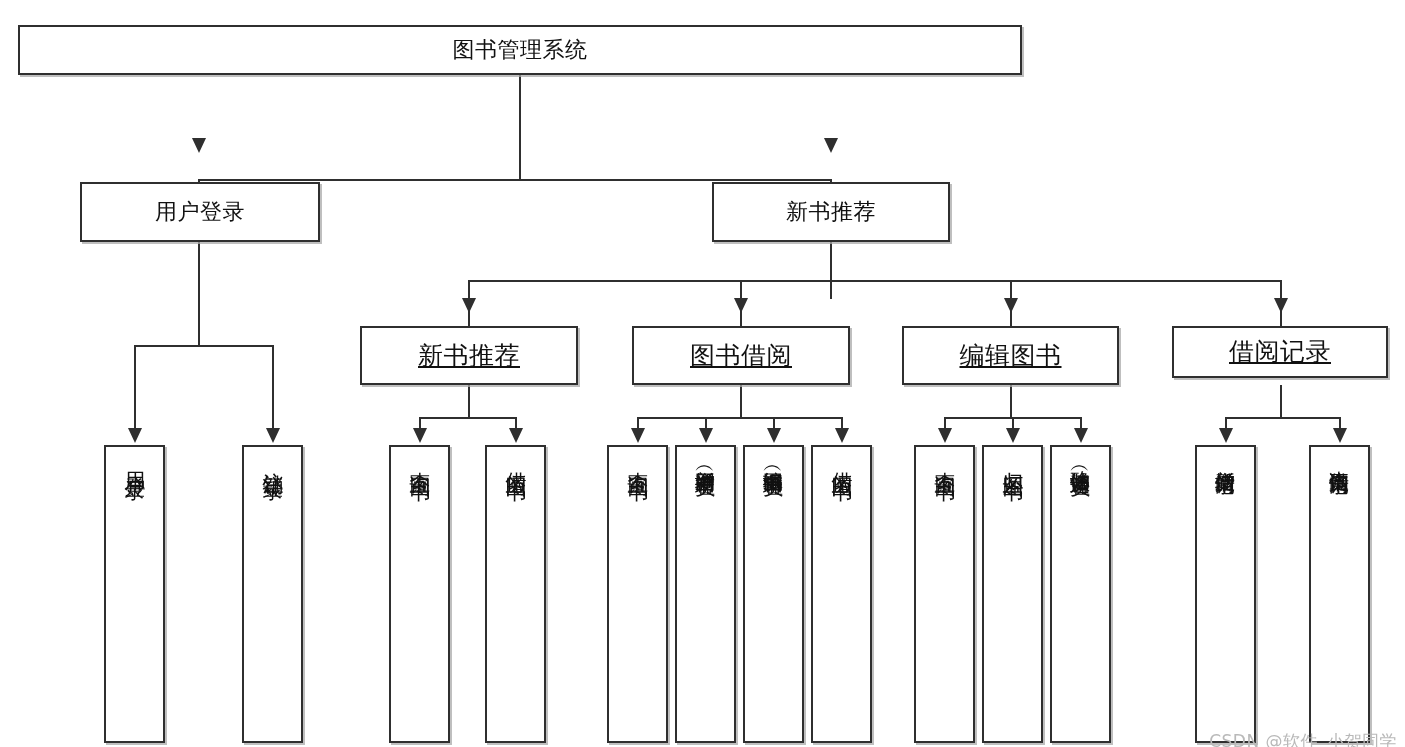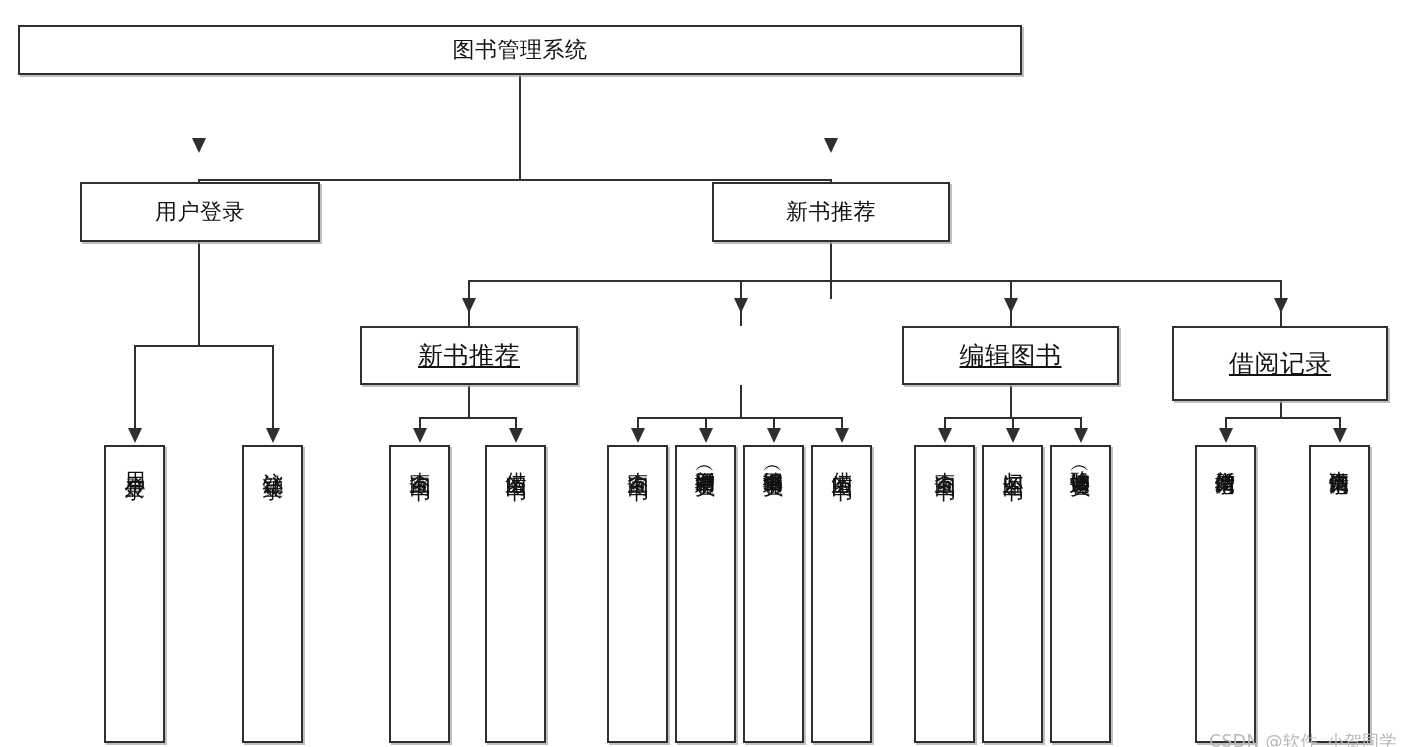--- a/index.html
+++ b/index.html
@@ -161,26 +161,29 @@
   </div>
 
   <div class="node mid" style="left:712px;top:172px;width:238px;height:60px;">
     <span class="lbl">新书推荐</span>
   </div>
 
   <div class="node sub" style="left:360px;top:316px;width:218px;height:59px;">
     <span class="lbl">新书推荐</span>
   </div>
 
+  <div class="node sub" style="left:632px;top:316px;width:218px;height:59px;">
+    <span class="lbl">图书借阅</span>
+  </div>
 
   <div class="node sub" style="left:902px;top:316px;width:217px;height:59px;">
     <span class="lbl">编辑图书</span>
   </div>
 
-  <div class="node sub" style="left:1172px;top:316px;width:216px;height:75px;">
+  <div class="node sub" style="left:1172px;top:316px;width:216px;height:52px;">
     <span class="lbl">借阅记录</span>
   </div>
 
   <div class="node leaf" style="left:104px;top:435px;width:61px;height:298px;">
     <span class="lbl">用户登录</span>
   </div>
   <div class="node leaf" style="left:242px;top:435px;width:61px;height:298px;">
     <span class="lbl">注销登录</span>
   </div>
 

